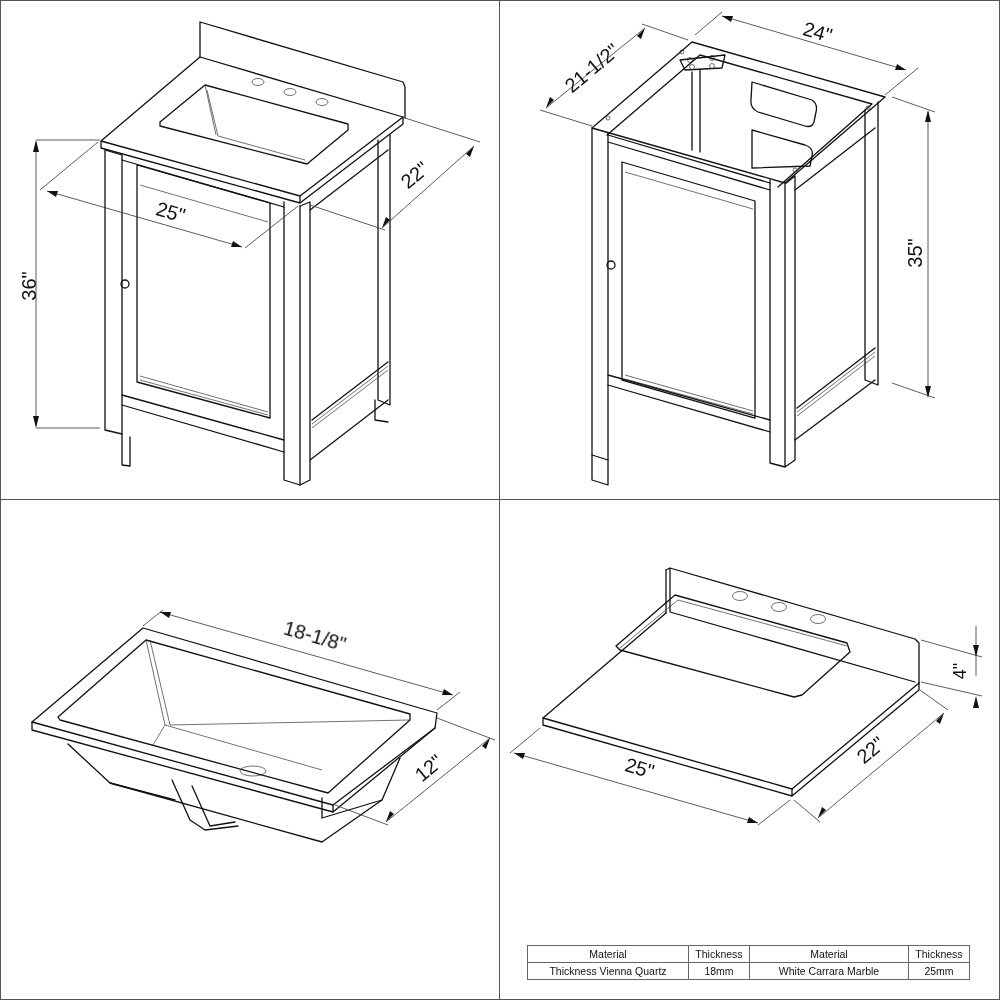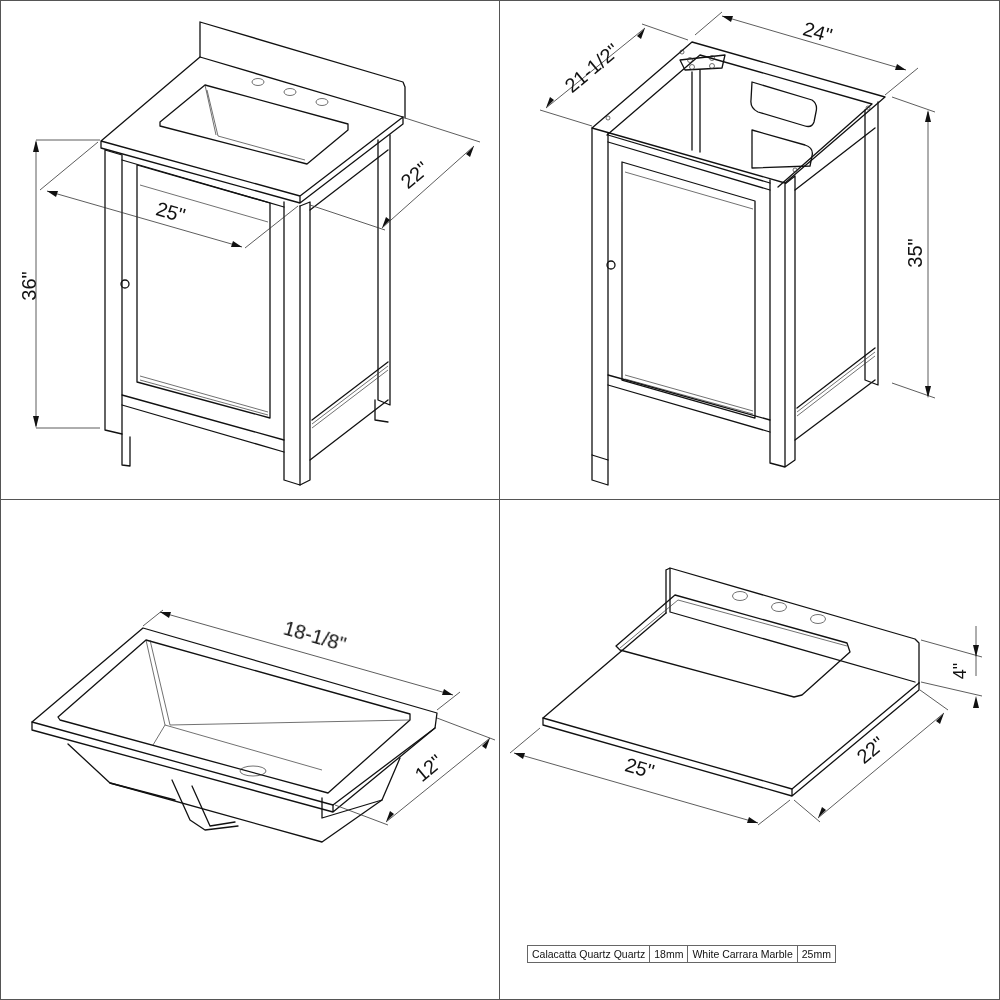--- a/index.html
+++ b/index.html
@@ -179,20 +179,26 @@
     <polygon class="arrow" points="476,157 473,145 479,145"></polygon>
     <polygon class="arrow" points="476,196 473,208 479,208"></polygon>
   </svg>
   <div class="lbl" style="left:125px;top:258px;transform:rotate(16deg);">25"</div>
   <div class="lbl" style="left:356px;top:240px;transform:rotate(-40deg);">22"</div>
   <div class="lbl" style="left:452px;top:162px;transform:rotate(-90deg);font-size:18px;">4"</div>
 </div>
 
 <table class="spec">
   <tbody>
+      <tr>
+    <td style="width:152px">Material</td>
+    <td style="width:52px">Thickness</td>
+    <td style="width:150px">Material</td>
+    <td style="width:52px">Thickness</td>
+  </tr>
   <tr>
-    <td>Calacatta Quartz Quartz</td>
+    <td>Thickness Vienna Quartz</td>
     <td>18mm</td>
     <td>White Carrara Marble</td>
     <td>25mm</td>
   </tr>
 </tbody>
   </table>
 
 </body></html>

